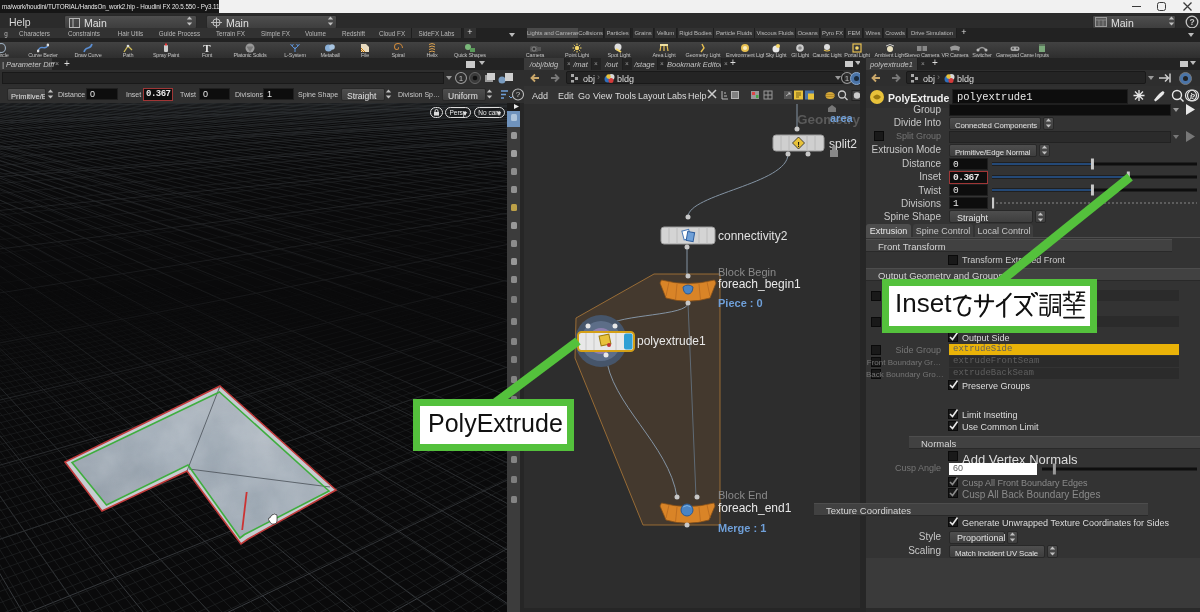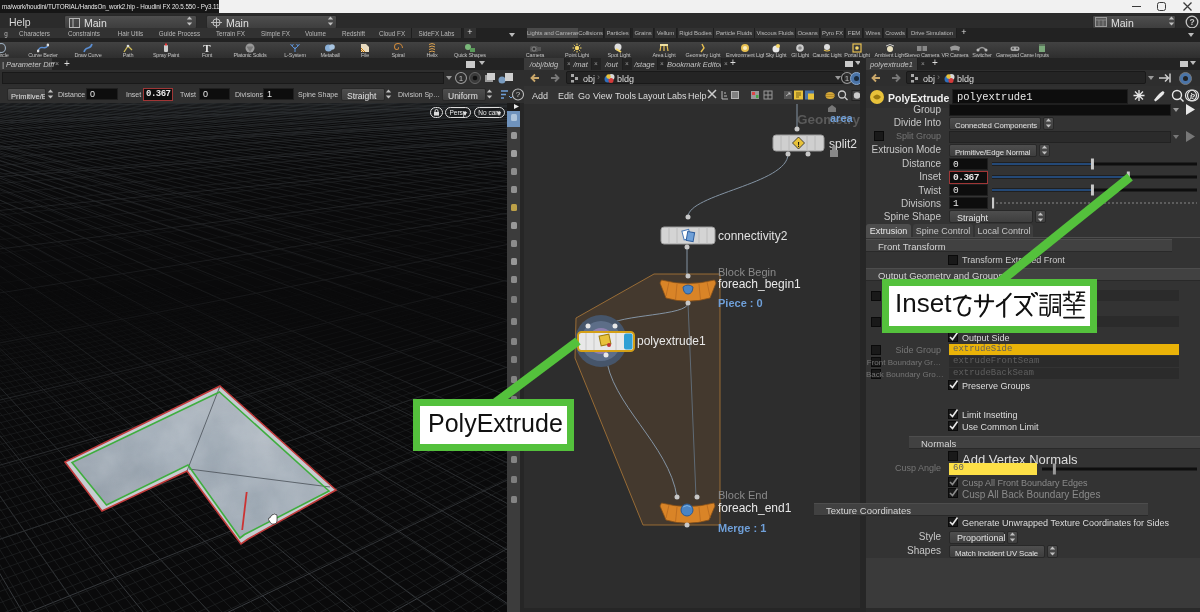--- a/index.html
+++ b/index.html
@@ -1120,21 +1120,21 @@
       <rect x="0.5" y="0.5" width="9" height="9" fill="#191919" stroke="#0a0a0a"></rect>
       <path d="M2,5 L4.5,7.5 L9.5,0.5" stroke="#e8e8e8" stroke-width="1.6" fill="none"></path>
     </svg>
 <div class="txt" style="left:962px;top:421.5px;font-size:9px;color:#ddd">Use Common Limit</div>
 <div class="hdr" style="left:909px;top:436px;width:334px;height:13px;font-size:9.5px;padding:1px 0 0 12px">Normals</div>
 <svg class="abs" style="left:948px;top:451px" width="11" height="10">
       <rect x="0.5" y="0.5" width="9" height="9" fill="#191919" stroke="#0a0a0a"></rect>
     </svg>
 <div class="txt" style="left:962px;top:451.5px;font-size:13px;color:#ddd">Add Vertex Normals</div>
 <div class="glbl" style="left:866px;top:463px;width:75px">Cusp Angle</div>
-<div class="abs" style="left:949px;top:462.5px;width:88px;height:12px;background:#fde047;color:#5f5f5f;font-size:9px;font-family:Liberation Mono, monospace;padding-left:4px">60</div>
+<div class="abs" style="left:949px;top:462.5px;width:88px;height:12px;background:#ffffff;color:#5f5f5f;font-size:9px;font-family:Liberation Sans, sans-serif;padding-left:4px">60</div>
 <svg class="abs" style="left:1042px;top:462.5px" width="158" height="12">
       <line x1="0" y1="6" x2="155" y2="6" stroke="#0e0e0e" stroke-width="3"></line>
       <rect x="10.900000000000091" y="0.5" width="3" height="11" fill="#9a9a9a"></rect>
     </svg>
 <svg class="abs" style="left:948px;top:477px" width="11" height="10">
       <rect x="0.5" y="0.5" width="9" height="9" fill="#191919" stroke="#0a0a0a"></rect>
       <path d="M2,5 L4.5,7.5 L9.5,0.5" stroke="#8a8a8a" stroke-width="1.6" fill="none"></path>
     </svg>
 <div class="txt" style="left:962px;top:477.5px;font-size:9px;color:#8a8a8a">Cusp All Front Boundary Edges</div>
 <svg class="abs" style="left:948px;top:488px" width="11" height="10">
@@ -1150,21 +1150,21 @@
 <div class="txt" style="left:962px;top:517.5px;font-size:9px;color:#ddd">Generate Unwrapped Texture Coordinates for Sides</div>
 <div class="lbl" style="left:866px;top:531px;width:75px">Style</div>
 <div class="dd" style="left:949px;top:530.5px;width:56px;height:13px;font-size:9px;padding:1.5px 0 0 7px">Proportional</div>
 <div class="dd abs" style="left:1007px;top:530.5px;width:11px;height:13px"></div>
     <div class="abs" style="left:1009px;top:532px">
       <svg width="7" height="10" style="display:block">
         <path d="M3.5,0.5 L6.2,3.6 H0.8 Z" fill="#c0c0c0"></path>
         <path d="M3.5,9.5 L0.8,6.4 H6.2 Z" fill="#c0c0c0"></path>
       </svg>
     </div>
-<div class="lbl" style="left:866px;top:545px;width:75px">Shapes</div>
+<div class="lbl" style="left:866px;top:545px;width:75px">Scaling</div>
 <div class="dd" style="left:949px;top:544.5px;width:96px;height:13px;font-size:7.8px;padding:3px 0 0 5px;white-space:nowrap;letter-spacing:-0.1px">Match Incident UV Scale</div>
 <div class="dd abs" style="left:1047px;top:544.5px;width:11px;height:13px"></div>
     <div class="abs" style="left:1049px;top:546px">
       <svg width="7" height="10" style="display:block">
         <path d="M3.5,0.5 L6.2,3.6 H0.8 Z" fill="#c0c0c0"></path>
         <path d="M3.5,9.5 L0.8,6.4 H6.2 Z" fill="#c0c0c0"></path>
       </svg>
     </div>
 <div class="abs" style="left:866px;top:558px;width:334px;height:50px;background:#3a3a3a"></div>
 <div class="abs" style="left:866px;top:608px;width:334px;height:4px;background:#2a2a2a"></div>

